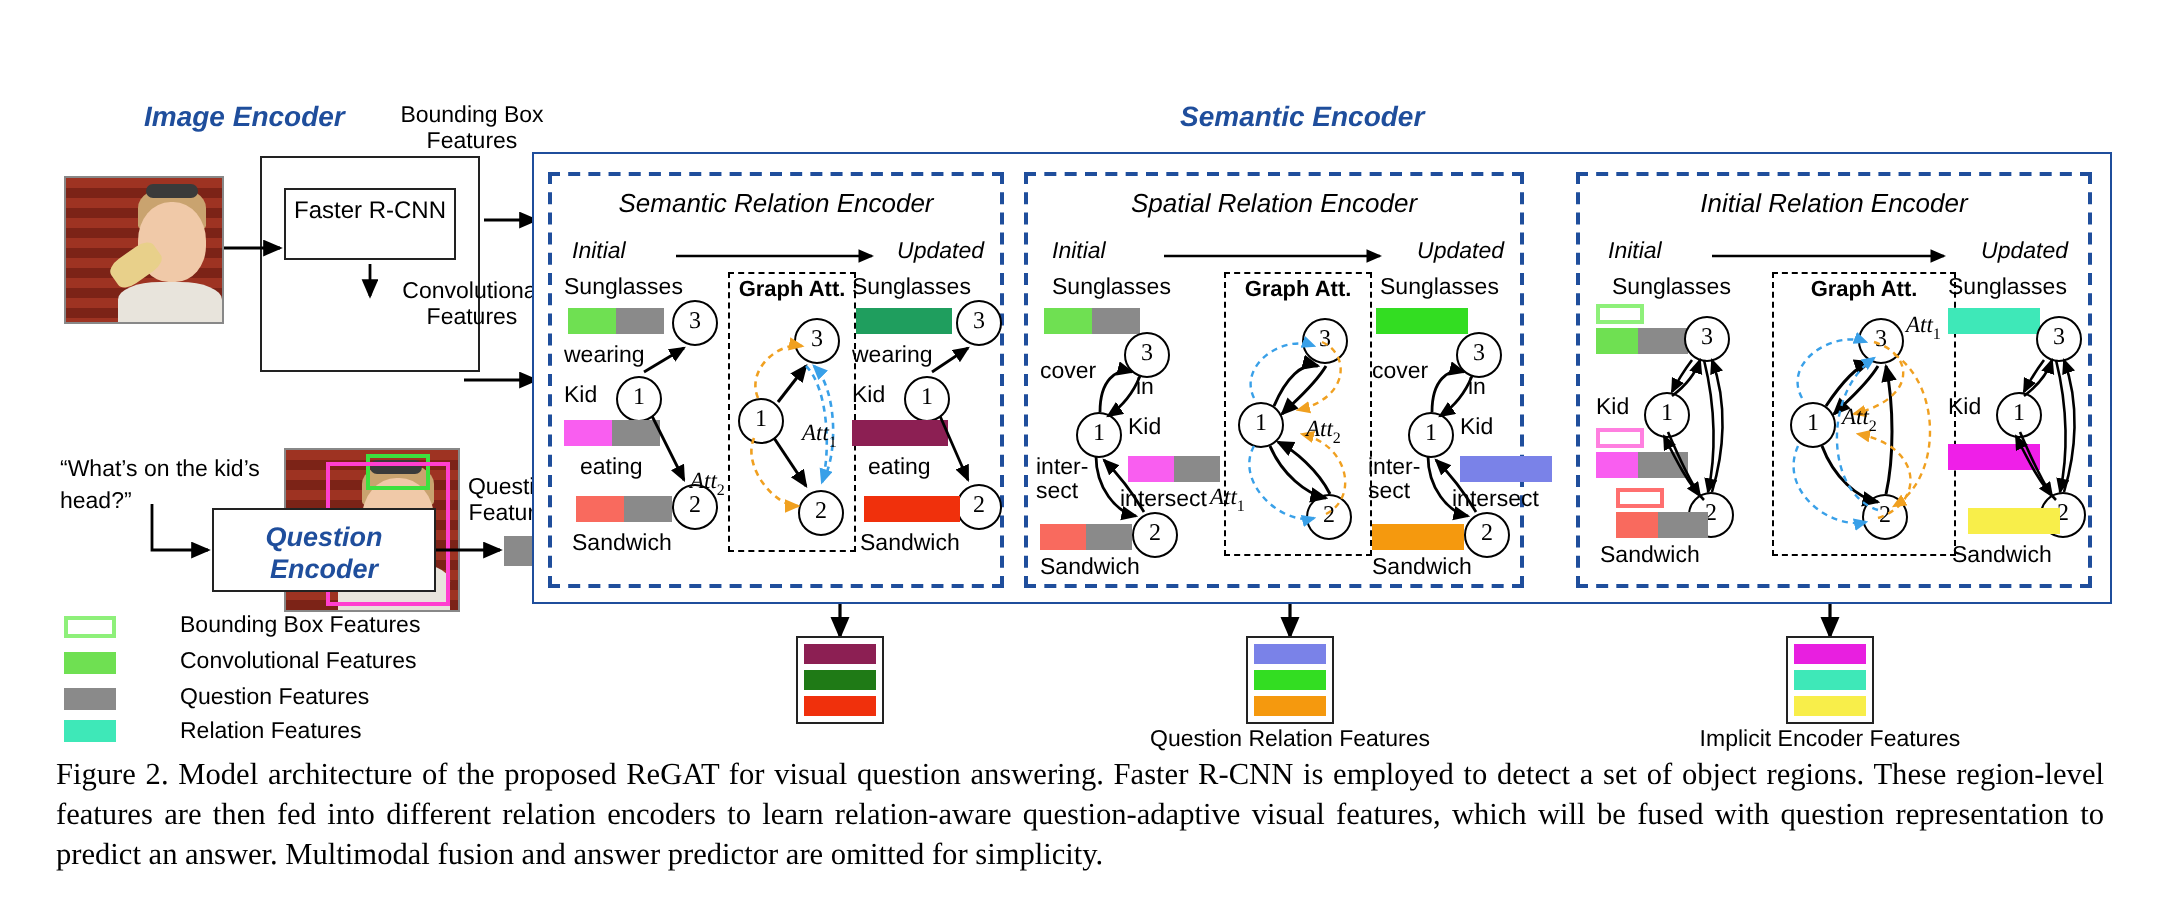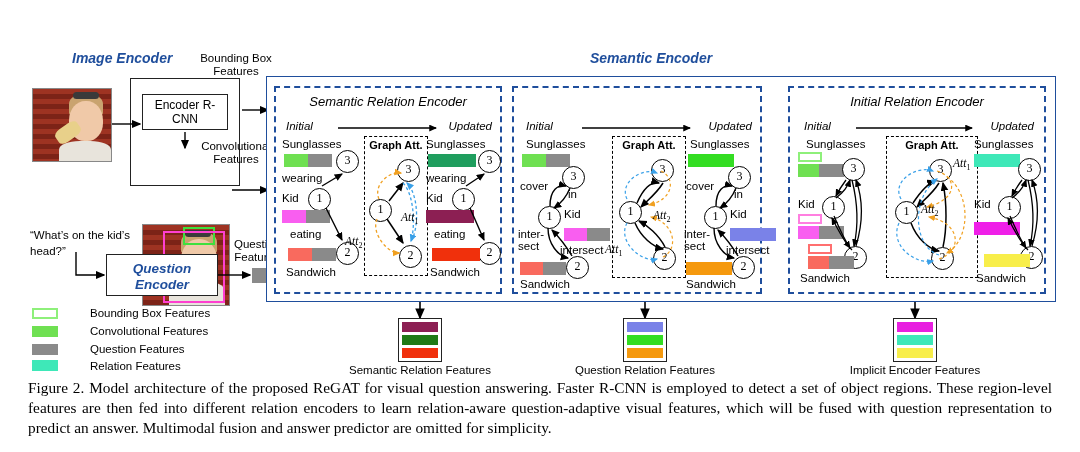--- a/index.html
+++ b/index.html
@@ -42,21 +42,21 @@
     <div class="hair" style="left:36px;top:4px;width:34px;height:22px;background:#c9a36f;"></div>
     <div class="glass" style="left:40px;top:3px;width:26px;height:7px;border-radius:4px;"></div>
     <div class="face" style="left:36px;top:12px;width:34px;height:40px;"></div>
     <div class="shirt" style="left:26px;top:52px;width:52px;height:22px;"></div>
     <div class="sand" style="left:22px;top:36px;width:26px;height:15px;"></div>
   </div>
 
   <div class="abs box" style="left:130px;top:78px;width:110px;height:108px;"></div>
 
   <div class="abs box" style="left:142px;top:94px;width:86px;height:36px;">
-    <div class="lbl" style="text-align:center;padding-top:4px;font-size:12px;line-height:1.15;">Encoder R-CNN</div>
+    <div class="lbl" style="text-align:center;padding-top:4px;font-size:12px;line-height:1.15;">Faster R-CNN</div>
   </div>
 
   <div class="abs photo" style="left:142px;top:150px;width:86px;height:80px;">
     <div class="sky"></div>
     <div class="hair" style="left:38px;top:6px;width:36px;height:22px;background:#c9a36f;"></div>
     <div class="glass" style="left:42px;top:5px;width:26px;height:7px;border-radius:4px;"></div>
     <div class="face" style="left:38px;top:14px;width:36px;height:42px;"></div>
     <div class="shirt" style="left:26px;top:56px;width:56px;height:24px;"></div>
     <div class="sand" style="left:24px;top:40px;width:26px;height:15px;"></div>
     <div class="bb" style="left:40px;top:2px;width:32px;height:18px;border:2px solid #3ee03e;"></div>
@@ -207,20 +207,21 @@
       <div class="abs" style="left:6px;top:110px;width:48px;height:13px;background:#f0300c;"></div>
       <div class="lbl" style="position:absolute;left:4px;top:128px;">Sandwich</div>
       <svg class="abs" style="left:0;top:0;width:78px;height:150px;">
         <line x1="40" y1="48" x2="58" y2="36" stroke="#000" stroke-width="1.4" marker-end="url(#ahs)"></line>
         <line x1="44" y1="70" x2="58" y2="102" stroke="#000" stroke-width="1.4" marker-end="url(#ahs)"></line>
       </svg>
     </div>
   </div>
 
   <div class="abs dashbox" style="left:512px;top:86px;width:250px;height:208px;">
+    <div class="ital" style="text-align:center;font-size:13px;margin-top:6px;">Spatial  Relation Encoder</div>
     <div class="ital lbl" style="position:absolute;left:12px;top:32px;">Initial</div>
     <div class="ital lbl" style="position:absolute;right:8px;top:32px;">Updated</div>
     <svg class="abs" style="left:0;top:0;width:250px;height:208px;">
       <line x1="68" y1="40" x2="176" y2="40" stroke="#000" stroke-width="1.3" marker-end="url(#ahs)"></line>
     </svg>
 
     <div class="abs" style="left:6px;top:50px;width:92px;height:152px;">
       <div class="lbl" style="position:absolute;left:6px;top:0px;">Sunglasses</div>
       <div class="abs" style="left:2px;top:16px;width:48px;height:13px;">
         <div style="width:50%;height:100%;background:#6fe052;float:left;"></div>
@@ -381,21 +382,20 @@
         <path d="M56,114 C48,106 42,94 36,82" fill="none" stroke="#000" stroke-width="1.3" marker-end="url(#ahs)"></path>
       </svg>
     </div>
   </div>
 
   <div class="abs box" style="left:398px;top:318px;width:44px;height:44px;padding:3px;">
     <div style="height:10px;background:#8c1f53;margin-bottom:3px;"></div>
     <div style="height:10px;background:#1f7a16;margin-bottom:3px;"></div>
     <div style="height:10px;background:#f0300c;"></div>
   </div>
-  <div class="abs lbl" style="left:340px;top:364px;width:160px;text-align:center;">Semantic Relation Features</div>
 
   <div class="abs box" style="left:623px;top:318px;width:44px;height:44px;padding:3px;">
     <div style="height:10px;background:#7a82e8;margin-bottom:3px;"></div>
     <div style="height:10px;background:#33dd22;margin-bottom:3px;"></div>
     <div style="height:10px;background:#f5990e;"></div>
   </div>
   <div class="abs lbl" style="left:568px;top:364px;width:154px;text-align:center;">Question Relation Features</div>
 
   <div class="abs box" style="left:893px;top:318px;width:44px;height:44px;padding:3px;">
     <div style="height:10px;background:#e81fe0;margin-bottom:3px;"></div>

